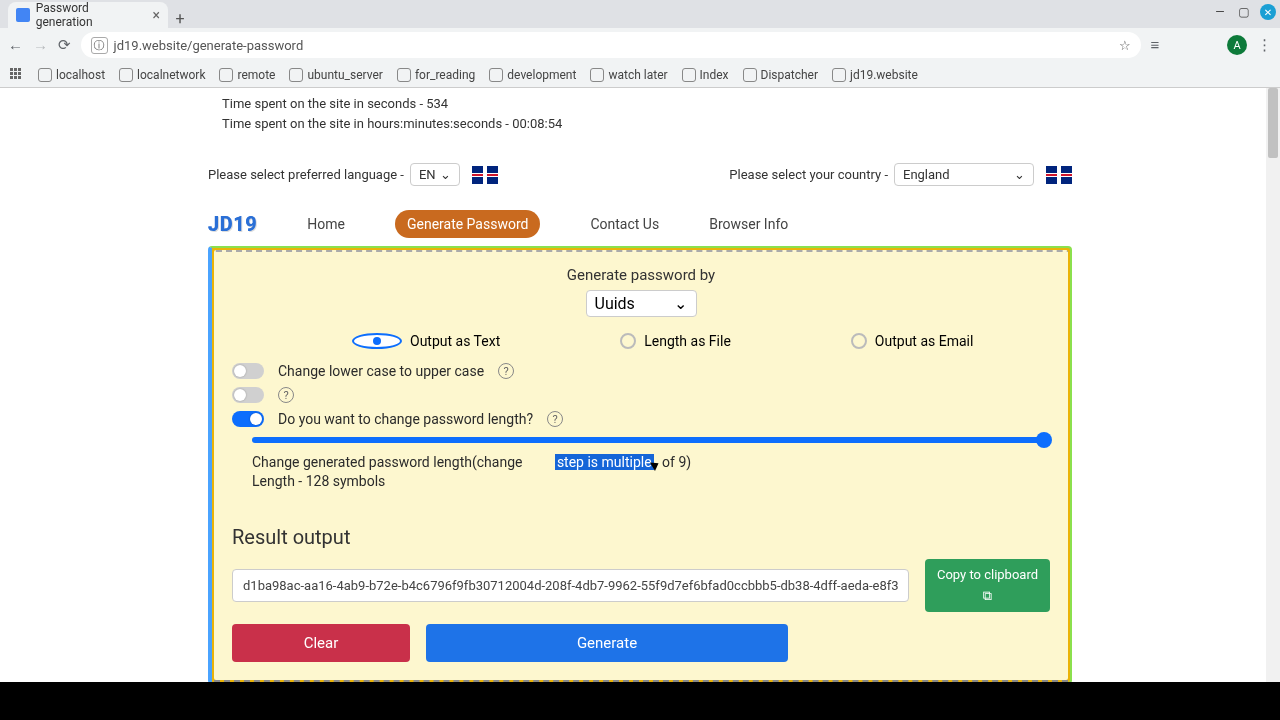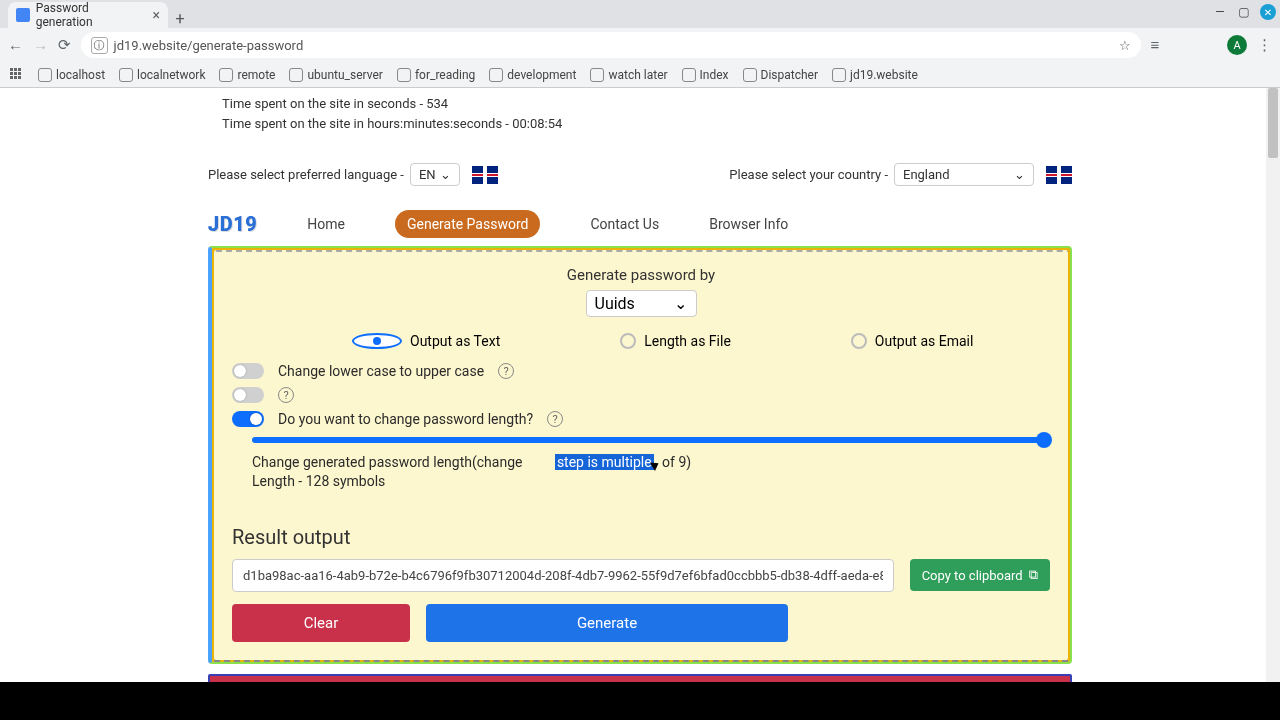--- a/index.html
+++ b/index.html
@@ -74,21 +74,21 @@
 .slider-row { margin: 10px 0 4px; padding-left:20px;}
 .slider { position:relative; height:6px; background:#0d6efd; border-radius:3px; }
 .slider-thumb { position:absolute; right:-2px; top:-5px; width:16px; height:16px; background:#0d6efd; border-radius:50%; cursor:pointer;}
 .slider-caption { font-size:14px; color:#2b2b2b; margin-top:10px; padding-left:20px; line-height:1.35;}
 .hl { background:#1565d8; color:#fff; padding:0 2px;margin-left:29px;}
 .cursor-ptr { display:inline-block; width:0; height:0; border-left:7px solid #000; border-top:5px solid transparent; border-bottom:5px solid transparent; transform: rotate(-30deg); vertical-align:-3px; margin-left:-2px;}
 
 .result-h { font-size: 20px; color:#333; margin: 34px 0 10px; }
 .result-row { display:flex; gap:16px; align-items:center;}
 .result-input { flex:1; background:#fff; border:1px solid #ccc; border-radius:4px; padding:8px 10px; font-size:13px; color:#444;}
-.copy-btn { background:#2f9e5b; color:#fff; border:none; border-radius:4px; padding:8px 12px; font-size:13px; cursor:pointer; display:flex; align-items:center; gap:6px;}
+.copy-btn { background:#2f9e5b; color:#fff; border:none; border-radius:4px; padding:8px 12px; font-size:13px; cursor:pointer; display:flex; align-items:center; gap:6px;flex-direction:column;}
 .btn-row { display:flex; gap:16px; margin-top:12px;}
 .btn { color:#fff; border:none; border-radius:4px; padding:10px 0; font-size:15px; cursor:pointer;}
 .btn.gen { background:#1e73e8; width:362px;}
 .btn.clr { background:#c9304a; width:178px;}
 
 .footer-bar { width:864px; margin:10px auto 0; height:14px; border:2px solid #3b3fb5; background:#c9304a; border-radius:2px;}
 </style>
 </head>
 <body>
 

